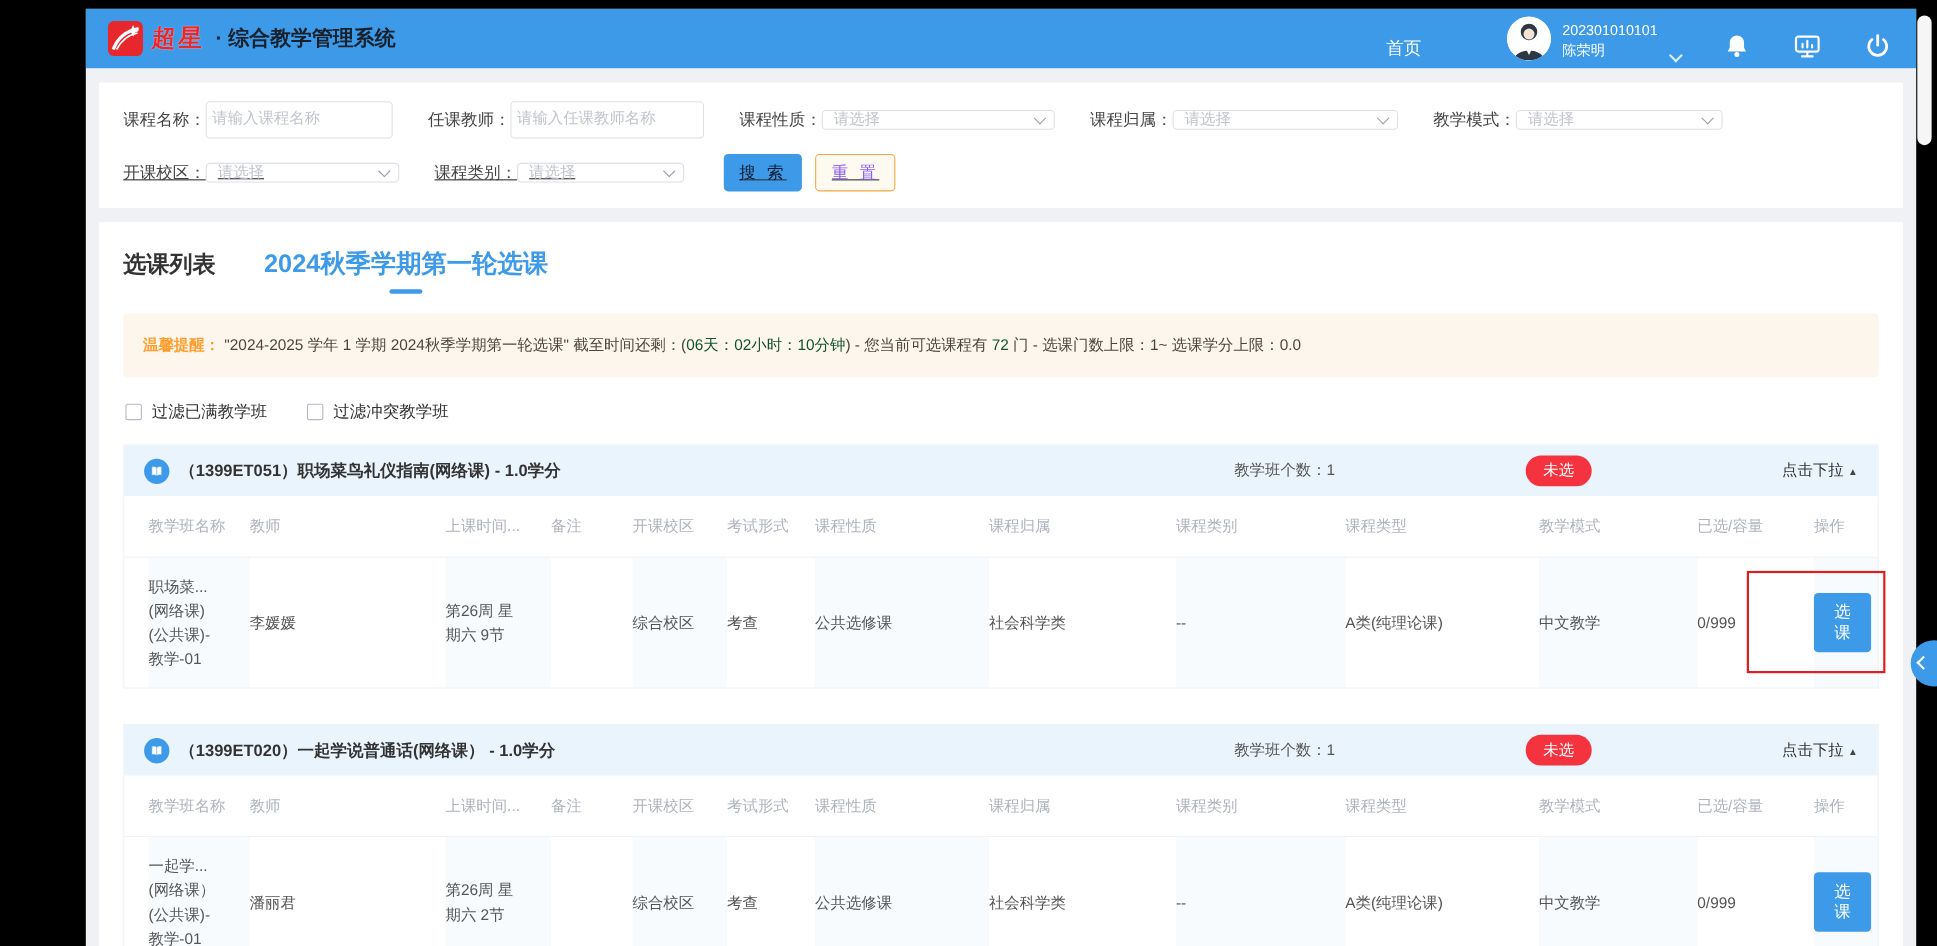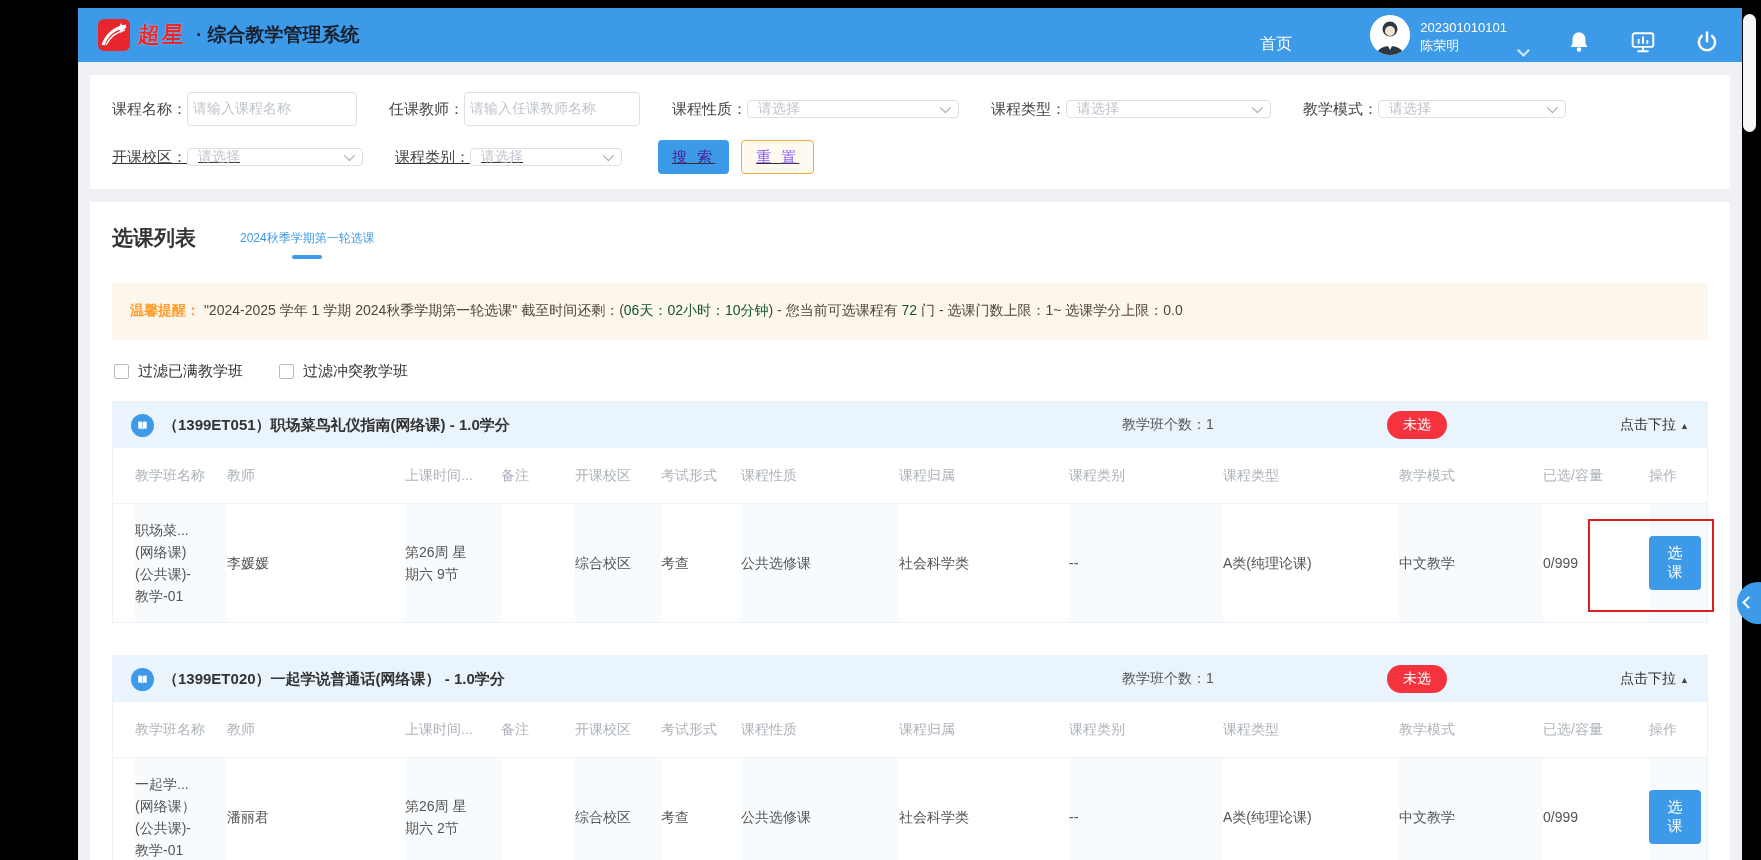--- a/index.html
+++ b/index.html
@@ -28,28 +28,28 @@
   .filter-card{background:#fff;margin:13px 12px 0 12px;padding:17px 22px 15px 22px;}
   .f-row{display:flex;align-items:center;margin-bottom:14px;}
   .f-row:last-child{margin-bottom:0;text-decoration:underline;}
   .f-pair{display:flex;align-items:center;margin-right:32px;}
   .f-label{color:#444;font-size:15px;white-space:nowrap;}
   .f-input{height:34px;border:1px solid #dcdfe6;border-radius:4px;padding:0 5px;font-size:14px;color:#333;background:#fff;outline:none;font-family:Liberation Serif, serif;}
   .f-input::placeholder{color:#c0c4cc;}
   .f-select{height:18px;border:1px solid #dcdfe6;border-radius:4px;padding:0 10px;background:#fff;display:flex;align-items:center;justify-content:space-between;cursor:pointer;color:#c0c4cc;}
   .sel-caret{width:8px;height:8px;border-right:1.6px solid #9aa0a8;border-bottom:1.6px solid #9aa0a8;transform:rotate(45deg) translateY(-2px);flex:none;margin-left:8px;}
   .btn{height:34px;border:none;border-radius:4px;padding:0 14px;font-size:15px;cursor:pointer;font-family:inherit;letter-spacing:3px;}
-  .btn-search{background:var(--accent);color:#4c1d95;margin-left:4px;}
+  .btn-search{background:var(--accent);color:#0f172a;margin-left:4px;}
   .btn-reset{background:#fffaf0;color:#8b5cf6;border:1px solid #f5a942;margin-left:12px;}
 
   
   .main-card{background:#fff;margin:13px 12px 0 12px;padding:16px 22px 30px 22px;min-height:680px;}
   .tabs{display:flex;align-items:center;gap:44px;padding:6px 0 14px 0;}
   .tabs-title{font-size:21px;font-weight:bold;color:#333;}
-  .tab{font-size:12px;font-weight:normal;color:var(--accent);position:relative;cursor:pointer;}
+  .tab{font-size:23px;font-weight:bold;color:var(--accent);position:relative;cursor:pointer;}
   .tab.active::after{content:"";position:absolute;left:50%;transform:translateX(-50%);bottom:-12px;width:30px;height:4px;border-radius:2px;background:var(--accent);}
   .notice{background:var(--notice-bg);border-radius:4px;margin-top:16px;padding:20px 18px;font-size:14px;color:#4c463c;}
   .notice .n-label{color:var(--warn);font-weight:bold;}
   .notice .n-red{color:#14532d;}
   .cb-row{display:flex;align-items:flex-start;gap:36px;margin:22px 0 0 2px;}
   .cb-item{display:flex;align-items:center;gap:9px;cursor:pointer;}
   .cb{width:15px;height:15px;border:1px solid #b4b9c2;border-radius:2px;background:#fff;display:inline-block;}
   .cb-label{color:#333;font-size:15px;}
 
   
@@ -148,21 +148,21 @@
           <input class="f-input" style="width: 176px;" placeholder="请输入任课教师名称">
         </div>
         <div class="f-pair">
           <span class="f-label">课程性质：</span>
           <div class="f-select" style="width:212px">
             <span>请选择</span>
               <span class="sel-caret"></span>
           </div>
         </div>
         <div class="f-pair">
-          <span class="f-label">课程类型：</span>
+          <span class="f-label">课程归属：</span>
           <div class="f-select" style="width:205px">
             <span>请选择</span>
               <span class="sel-caret"></span>
           </div>
         </div>
         <div class="f-pair" style="margin-right:0">
           <span class="f-label">教学模式：</span>
           <div class="f-select" style="width:188px">
             <span>请选择</span>
               <span class="sel-caret"></span>

